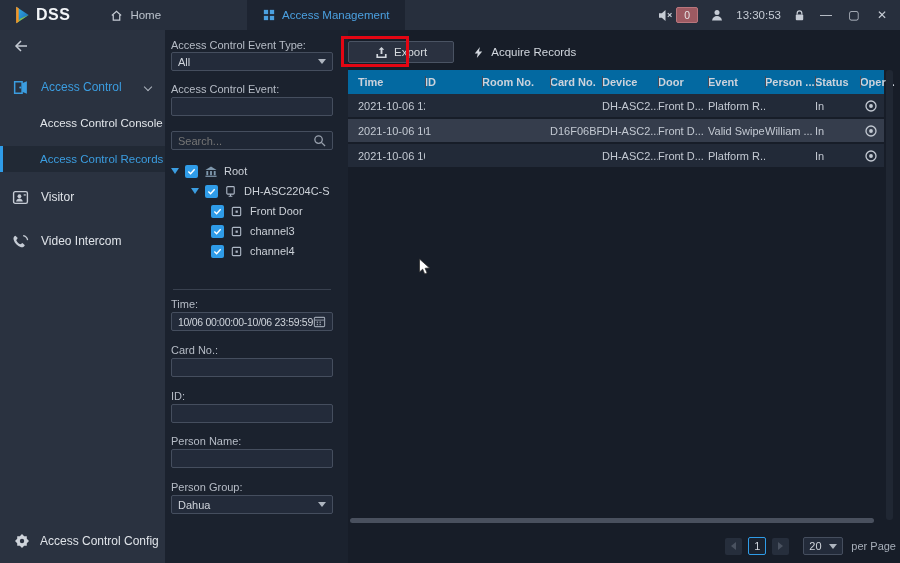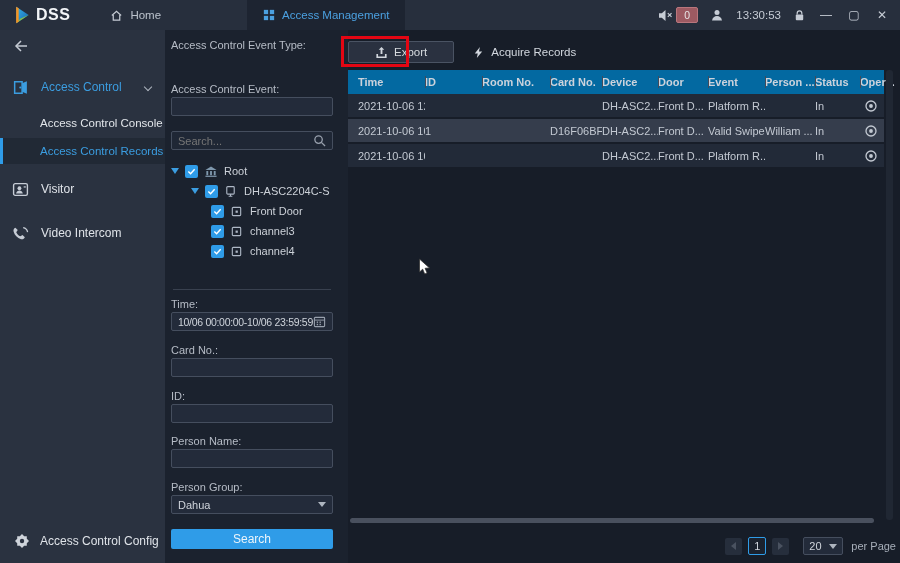--- a/index.html
+++ b/index.html
@@ -20,21 +20,21 @@
   .win-btn { width:16px; text-align:center; font-size:12px; color:#c6ccd5; cursor:default; }
 
   
   .sidebar { position:absolute; top:30px; left:0; width:165px; bottom:0; background:#2a3240; }
   .back-row { height:32px; display:flex; align-items:center; padding-left:12px; }
   .side-item { position:relative; display:flex; align-items:center; height:26px; padding-left:12px; gap:12px; font-size:12px; color:#dfe3e8; cursor:default; }
   .side-item .lbl { flex:1; }
   .side-item.module { margin-top:10px; height:30px; }
   .side-item.blue .lbl { color:#3b9de0; }
   .side-sub { display:flex; align-items:center; height:30px; padding-left:40px; font-size:11.5px; color:#e2e6ea; margin-top:6px; cursor:default; }
-  .side-sub.selected { background:#212935; color:#3b9de0; border-left:3px solid #2f9ce8; padding-left:37px; margin-top:0; height:26px; }
+  .side-sub.selected { background:#212935; color:#3b9de0; border-left:3px solid #2f9ce8; padding-left:37px; margin-top:8px; height:26px; }
   .chev { width:6px; height:6px; border-right:1.5px solid #aeb5bf; border-bottom:1.5px solid #aeb5bf; display:inline-block; margin-right:14px; }
   .chev.down { transform:rotate(45deg); }
   .chev.right { transform:rotate(-45deg); }
   .side-footer { position:absolute; bottom:8px; left:0; right:0; height:28px; display:flex; align-items:center; gap:10px; padding-left:14px; font-size:12px; color:#dfe3e8; cursor:default; }
 
   
   .panel { position:absolute; top:30px; left:165px; width:183px; bottom:0; background:#1b222e; }
   .f-label { position:absolute; left:6px; font-size:11px; color:#b6bcc6; }
   .f-input, .f-select { position:absolute; left:6px; width:162px; height:19px; background:#232b3a; border:1px solid #454e5e; border-radius:2px; color:#cfd4db; font-size:11px; padding:0 6px; display:flex; align-items:center; }
   input.f-input { outline:none; font-family:"Liberation Sans", sans-serif; }
@@ -198,20 +198,24 @@
       <svg width="16" height="16" viewBox="0 0 16 16">
         <path d="M8 1l2.2 2.2h2.6v2.6L15 8l-2.2 2.2v2.6h-2.6L8 15l-2.2-2.2H3.2v-2.6L1 8l2.2-2.2V3.2h2.6z" fill="#cfd4db"></path>
         <circle cx="8" cy="8" r="2.2" fill="#2a3240"></circle>
       </svg>
       <span>Access Control Config</span>
     </div>
   </div>
 
   <div class="panel">
     <div class="f-label" style="top:9px;">Access Control Event Type:</div>
+    <div class="f-select" style="top:22px;">
+      <span class="val">All</span>
+      <span class="caret"></span>
+    </div>
 
     <div class="f-label" style="top:53px;">Access Control Event:</div>
     <input class="f-input" style="top: 67px;">
 
     <div class="f-select" style="top:101px; background:#1f2735;">
       <input style="background: transparent; border: none; outline: none; color: rgb(207, 212, 219); font-size: 11px; width: 130px; font-family: &quot;Liberation Sans&quot;, sans-serif;" placeholder="Search...">
       <span class="icon-right">
         <svg width="13" height="13" viewBox="0 0 14 14">
           <circle cx="6" cy="6" r="4" fill="none" stroke="#98a0ad" stroke-width="1.4"></circle>
           <path d="M9 9l4 4" stroke="#98a0ad" stroke-width="1.4"></path>
@@ -327,21 +331,20 @@
 
     <div class="f-label" style="top:405px;">Person Name:</div>
     <input class="f-input" style="top: 419px;">
 
     <div class="f-label" style="top:451px;">Person Group:</div>
     <div class="f-select" style="top:465px;">
       <span class="val">Dahua</span>
       <span class="caret"></span>
     </div>
 
-    <button class="btn-search">Search</button>
   </div>
 
   <div class="right">
 
     <div class="red-box"></div>
 
     <div class="toolbar">
       <button class="btn-export">
         <svg width="13" height="13" viewBox="0 0 14 14">
           <path d="M7 1l3 3H8v4.5H6V4H4z" fill="#d2d7de"></path>

